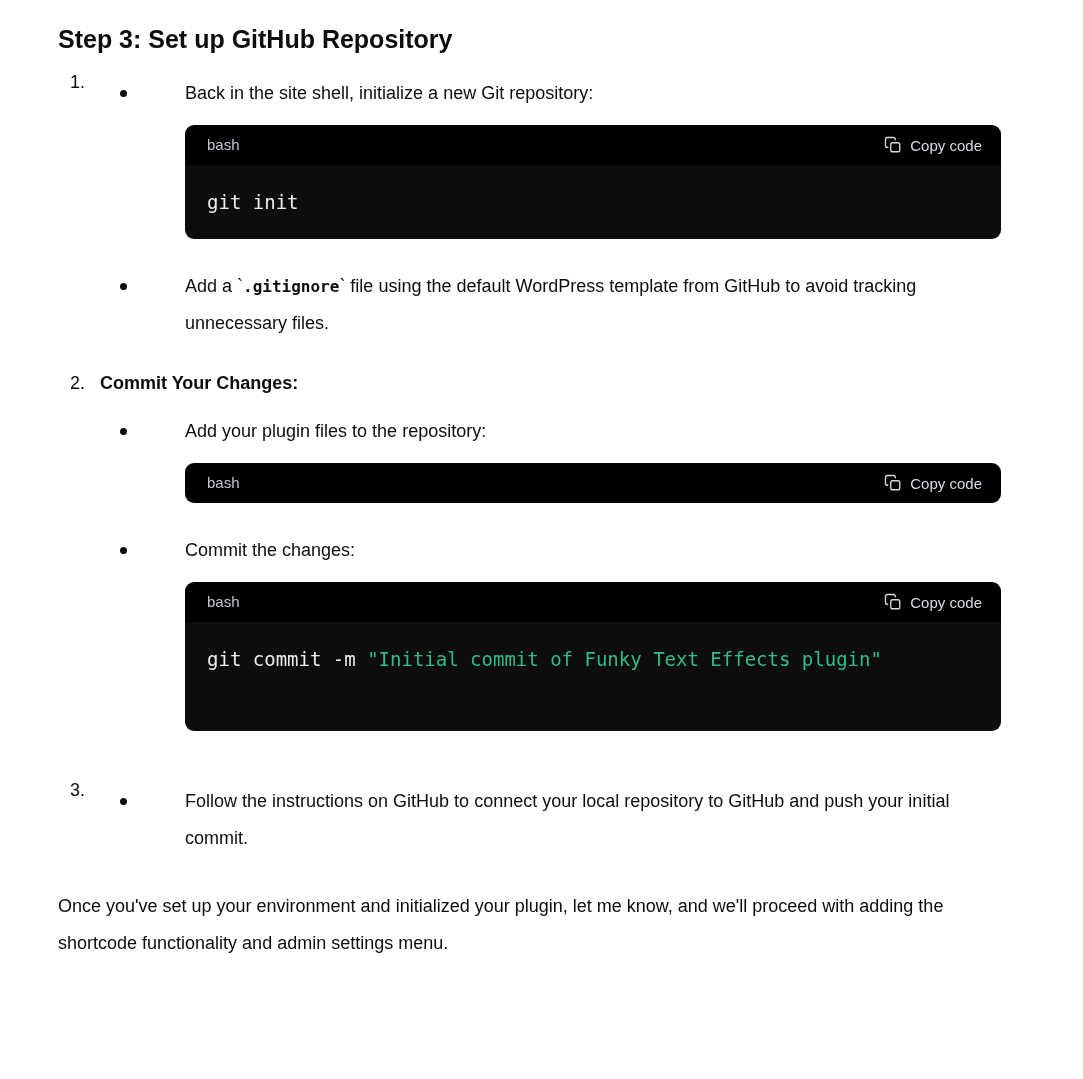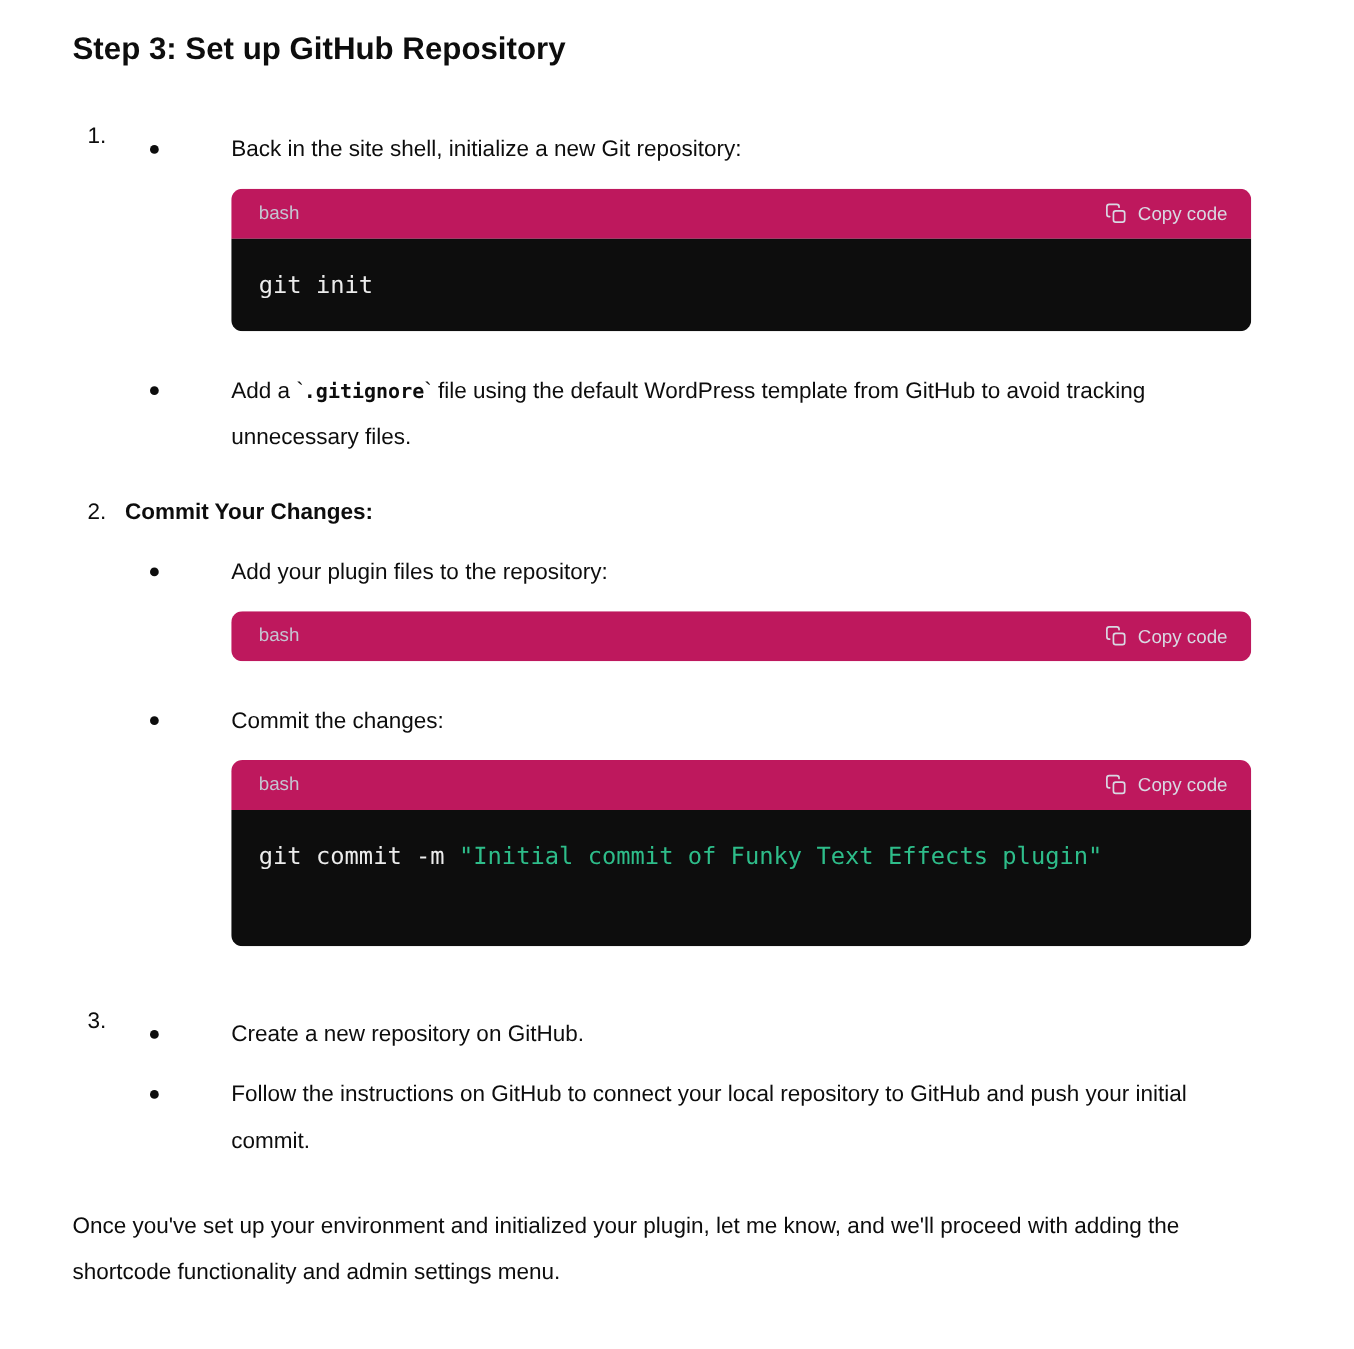--- a/index.html
+++ b/index.html
@@ -14,21 +14,21 @@
     line-height: 37px;
     overflow: hidden;
   }
   .page {
     padding: 22px 82px 0 58px; 
   }
   .heading {
     font-size: 25px;
     font-weight: 700;
     line-height: 34px;
-    margin: 0 0 34px 0;
+    margin: 0 0 8px 0;
   }
   
   .step { display: flex; margin: 0 0 12px 0; }
   .step-num {
     flex: none;
     width: 42px;
     padding-left: 12px;
     font-weight: 400;
   }
   .step-body { flex: 1; min-width: 0; }
@@ -59,21 +59,21 @@
   .codeblock {
     border-radius: 9px;
     overflow: hidden;
     margin: 13px 0 18px 0;
   }
   .code-header {
     display: flex;
     justify-content: space-between;
     align-items: center;
     height: 40px;
-    background: #be185d;
+    background: #000000;
     padding: 0 19px 0 22px;
     font-size: 15px;
     line-height: 40px;
     color: #c5c5d2;
   }
   .copy-btn {
     display: flex;
     align-items: center;
     gap: 8px;
     background: none;
@@ -199,28 +199,20 @@
           </div>
         </div>
       </div>
     </div>
   </div>
 
   <div class="step">
     <div class="step-num">3.</div>
     <div class="step-body">
 
-      <div class="bullet">
-        <div class="bullet-marker">
-            <span class="dot"></span>
-          </div>
-        <div class="bullet-body">
-          <span>Create a new repository on GitHub.</span>
-        </div>
-      </div>
 
       <div class="bullet">
         <div class="bullet-marker">
             <span class="dot"></span>
           </div>
         <div class="bullet-body">
           <span>Follow the instructions on GitHub to connect your local repository to GitHub and push your initial commit.</span>
         </div>
       </div>
     </div>

